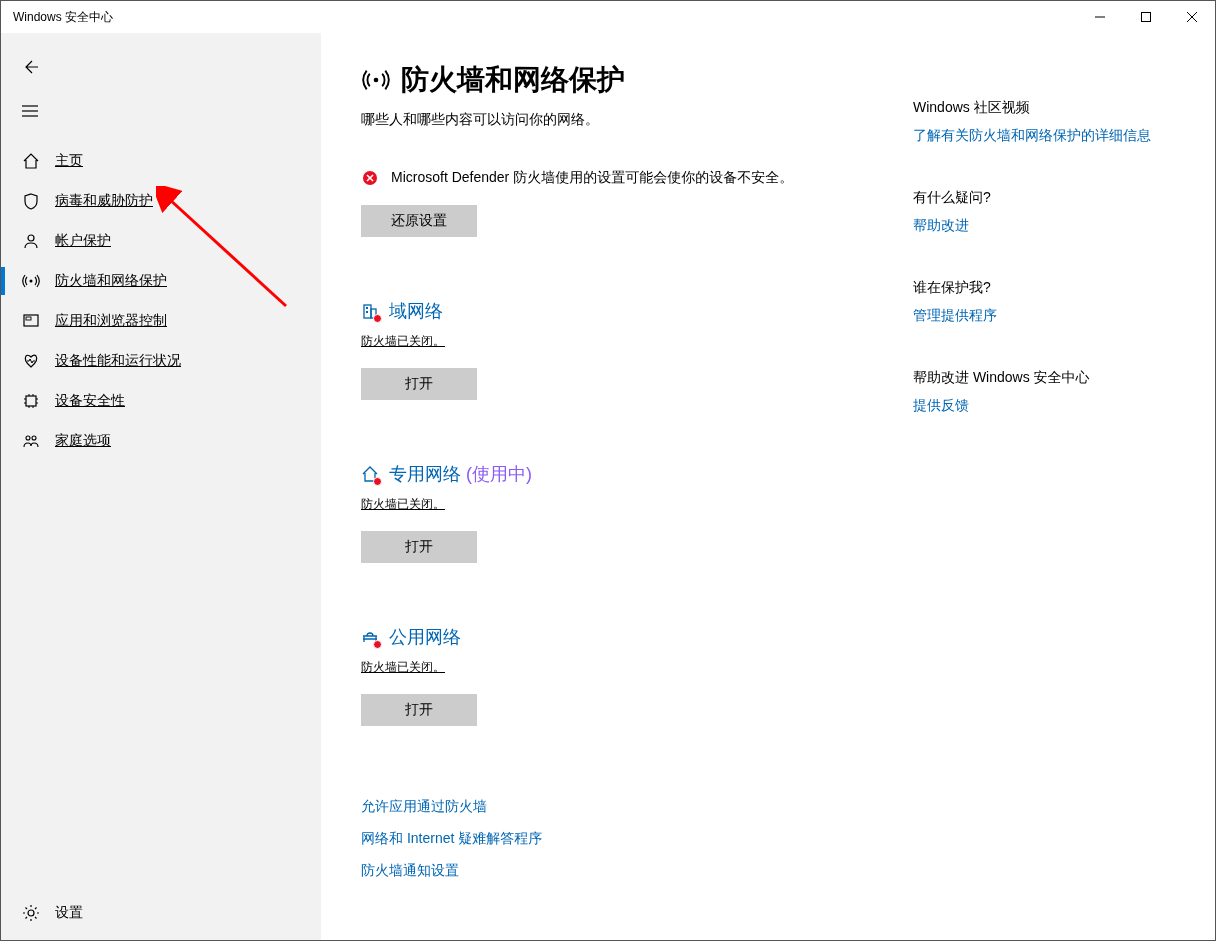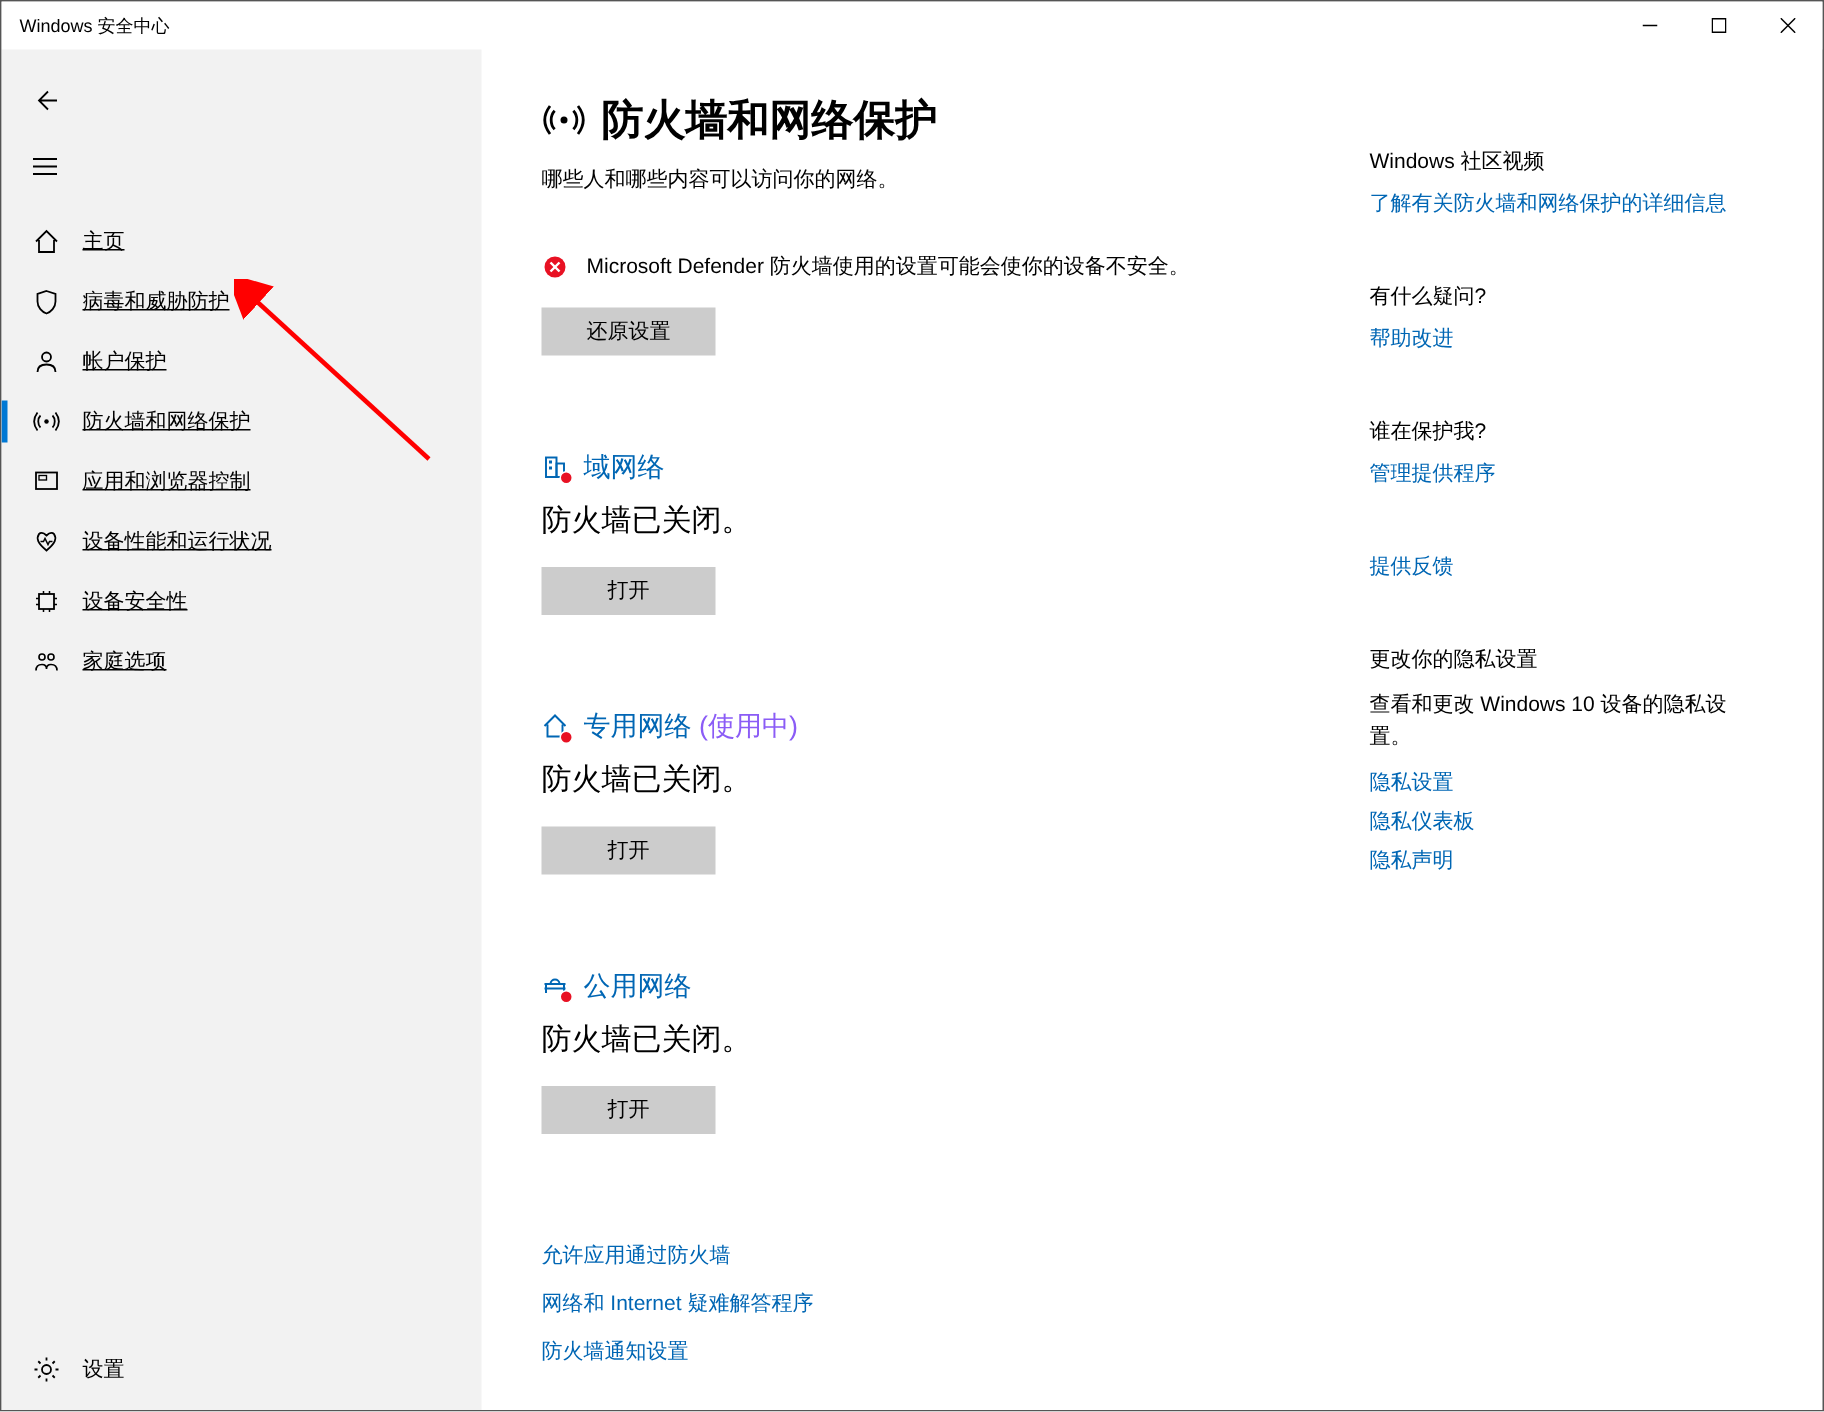--- a/index.html
+++ b/index.html
@@ -27,21 +27,21 @@
   .page-sub { font-size: 14px; color: #000; margin-bottom: 40px; }
   .warning { display: flex; align-items: center; margin-bottom: 18px; }
   .warning .wicon { width: 18px; height: 18px; margin-right: 12px; display: flex; align-items: center; justify-content: center; }
   .warning .wtext { font-size: 14px; color: #000; }
   .button { width: 116px; height: 32px; background: #ccc; border: none; font-size: 14px; font-family: inherit; color: #000; cursor: default; }
   .net-section { margin-top: 62px; }
   .net-header { display: flex; align-items: center; }
   .net-header .nicon { width: 18px; height: 18px; margin-right: 10px; position: relative; }
   .net-header .ntitle { font-size: 18px; color: #0066b4; }
   .net-header .ntitle .suffix { color: #8b5cf6; }
-  .net-status { font-size: 20px; color: #000; margin-top: 10px; margin-bottom: 18px; }
+  .net-status { font-size: 12px; color: #000; margin-top: 10px; margin-bottom: 18px; text-decoration: underline; }
   .right-block { margin-bottom: 44px; }
   .right-heading { font-size: 14px; color: #000; margin-bottom: 10px; }
   .right-text { font-size: 14px; color: #000; margin-bottom: 12px; line-height: 1.5; }
   .link { font-size: 14px; color: #0066b4; margin-bottom: 8px; display: block; cursor: default; }
   .bottom-links { margin-top: 72px; }
   .bottom-links .link { margin-bottom: 14px; }
   .red-dot { position: absolute; right: -3px; bottom: -3px; width: 9px; height: 9px; border-radius: 50%; background: #e81123; border: 1px solid #fff; }
   svg.arrow { position: absolute; pointer-events: none; }
 </style>
 </head>
@@ -263,28 +263,22 @@
         </div>
         <div class="right-block">
           <div class="right-heading">有什么疑问?</div>
           <span class="link">帮助改进</span>
         </div>
         <div class="right-block">
           <div class="right-heading">谁在保护我?</div>
           <span class="link">管理提供程序</span>
         </div>
         <div class="right-block">
+          <div class="right-heading">帮助改进 Windows 安全中心</div>
           <span class="link">提供反馈</span>
-        </div>
-        <div class="right-block">
-          <div class="right-heading">更改你的隐私设置</div>
-          <div class="right-text">查看和更改 Windows 10 设备的隐私设置。</div>
-          <span class="link">隐私设置</span>
-          <span class="link">隐私仪表板</span>
-          <span class="link">隐私声明</span>
         </div>
       </div>
     </div>
   </div>
 
   <svg class="arrow" style="left:155px; top:185px;" width="140" height="130">
     <defs>
         <marker id="ah" markerWidth="10" markerHeight="10" refX="2" refY="5" orient="auto">
           <path d="M0 0 L10 5 L0 10 Z" fill="#ff0000"></path>
         </marker>

